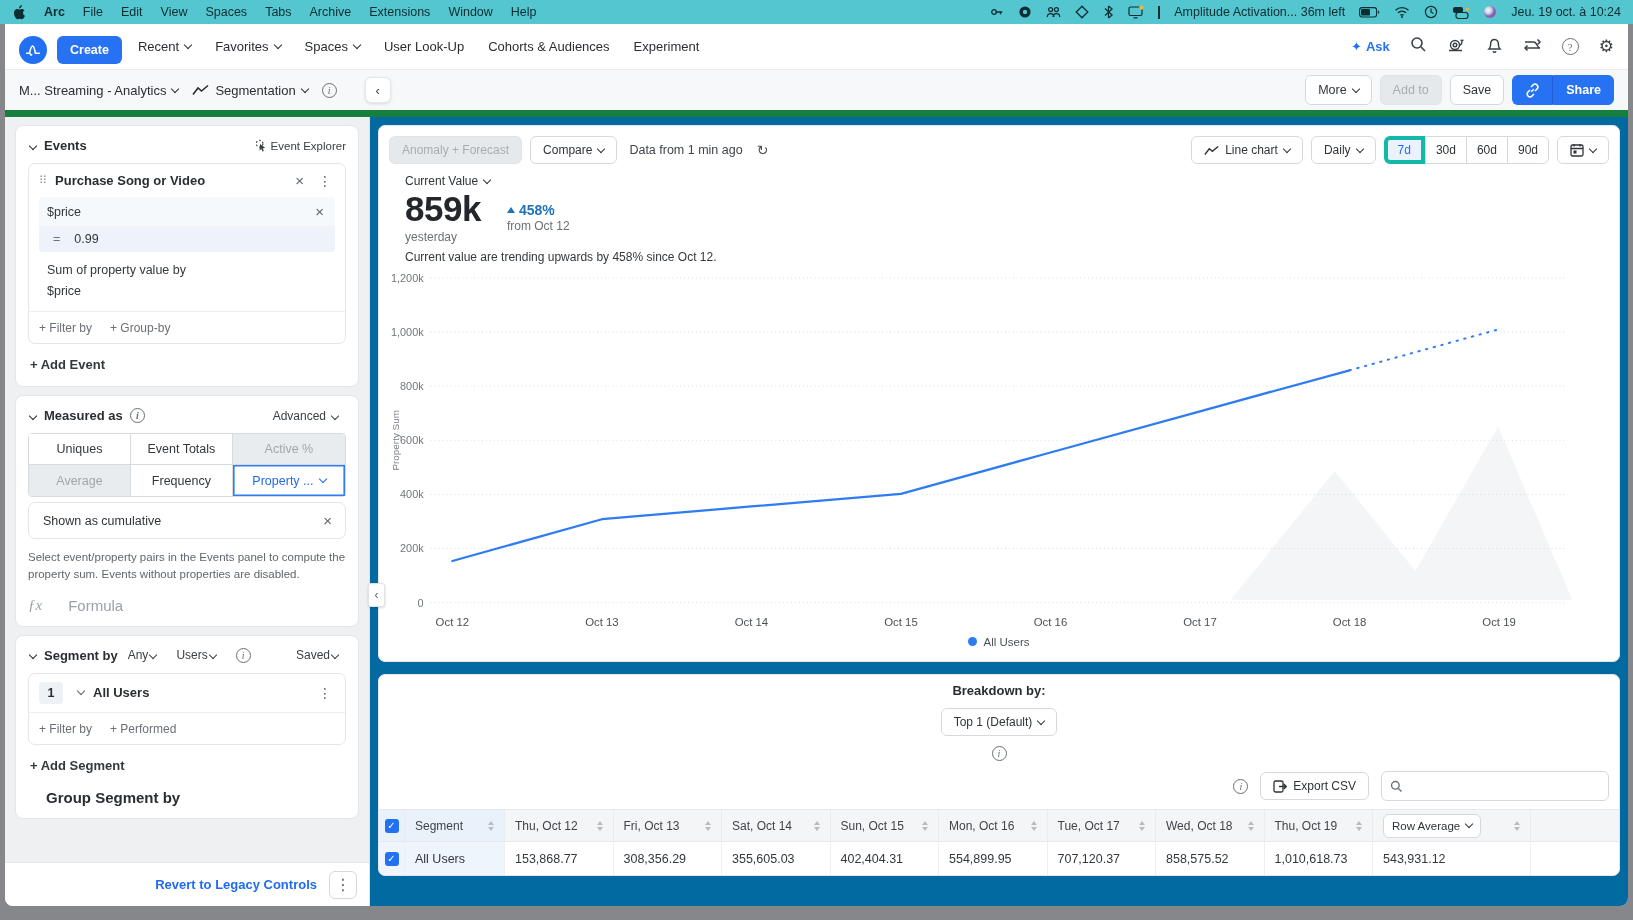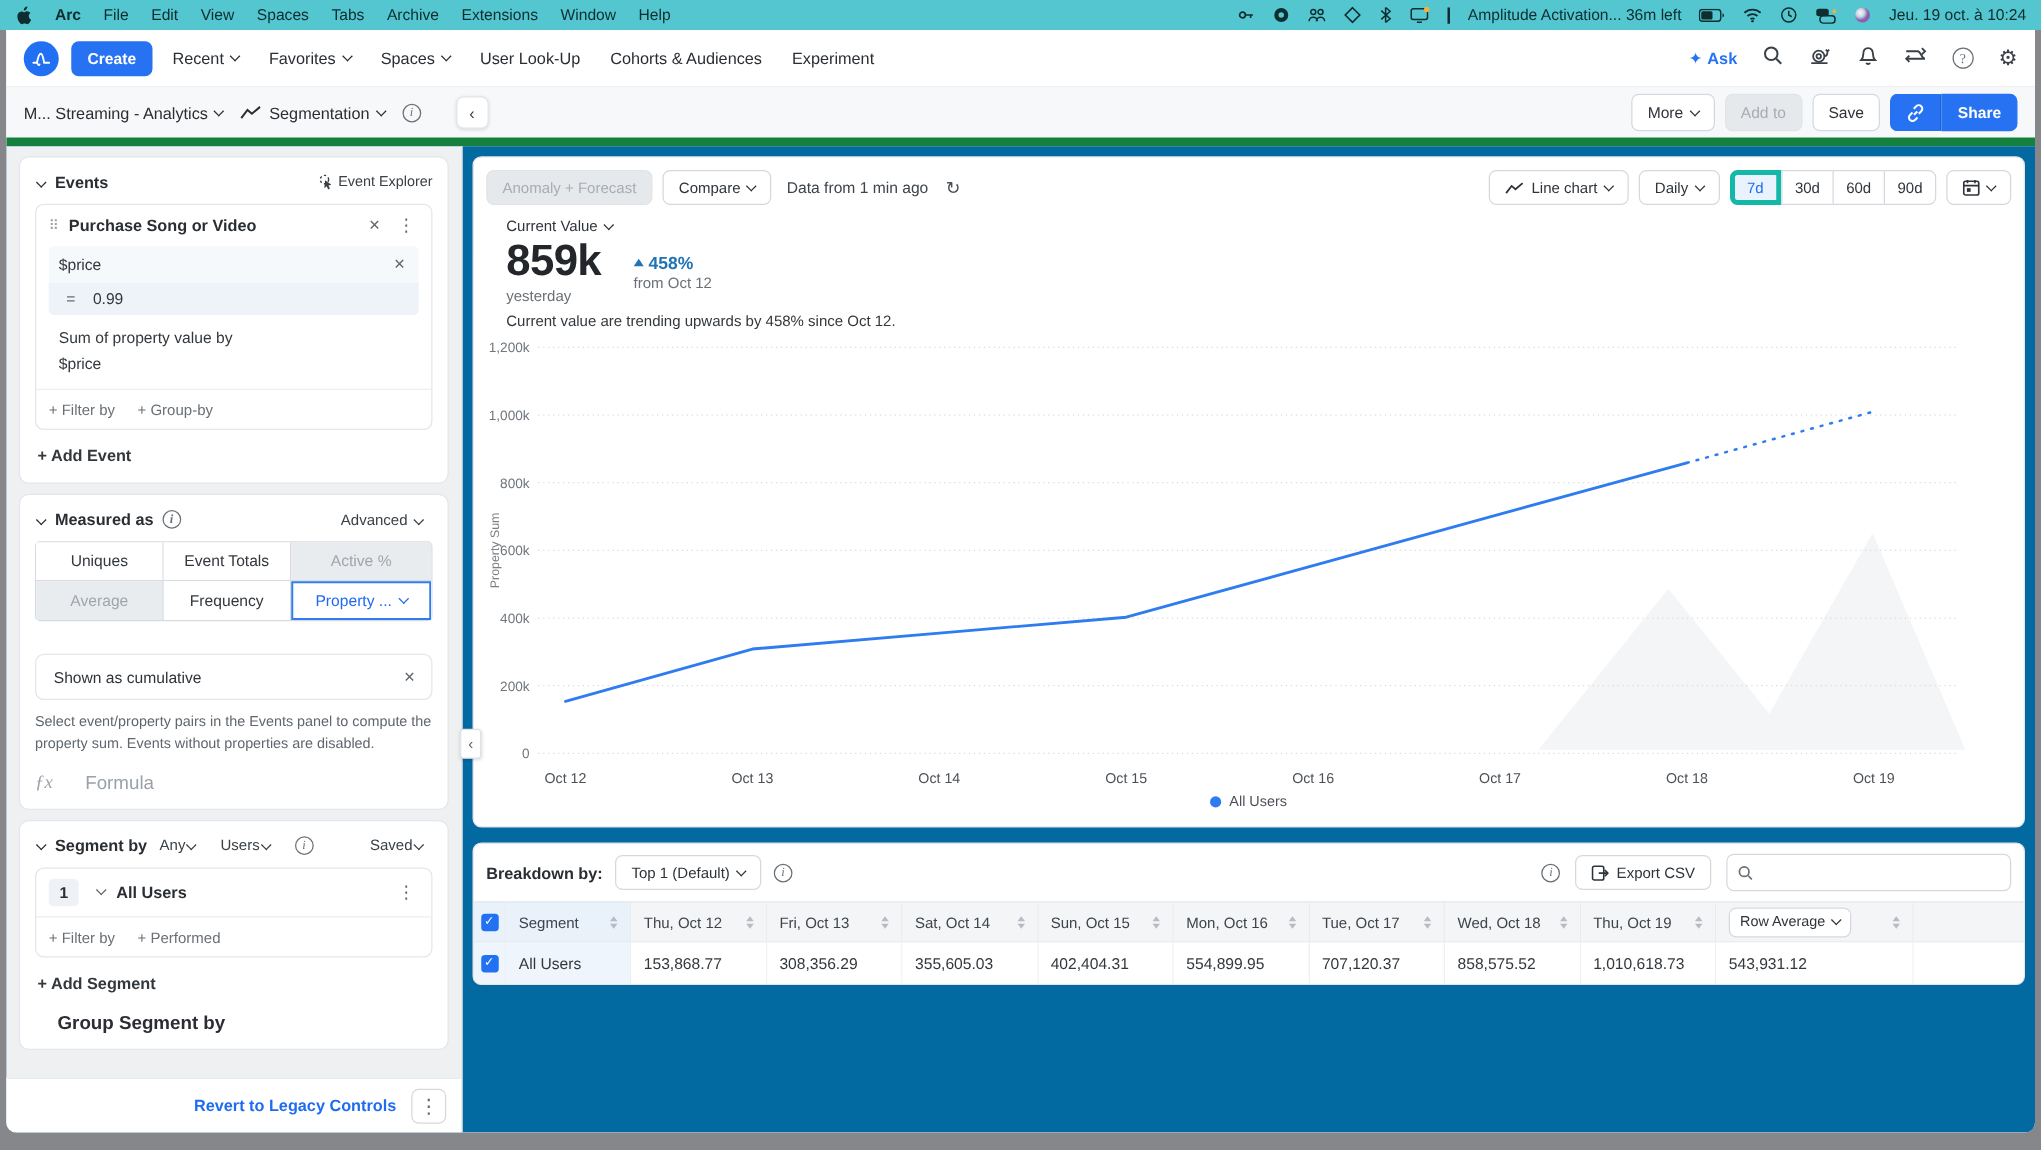--- a/index.html
+++ b/index.html
@@ -20,21 +20,21 @@
     overflow:hidden; display:flex; flex-direction:column; }
 
   
   .banner { height:37px; background:#e84180; display:flex; align-items:center;
     justify-content:center; gap:9px; color:#fff; font-size:12.5px; font-weight:700; }
   .banner .wbtn { background:#fff; color:#2a2e33; border:none; border-radius:6px;
     height:24px; padding:0 10px; font-size:12px; font-weight:700; cursor:pointer; }
   .banner .or { font-weight:400; }
 
   
-  .nav { height:46px; background:#fff; display:flex; align-items:center; padding:0 14px;
+  .nav { height:46px; background:#fff; display:flex; padding:12px 14px;
     border-bottom:1px solid #e8eaed; }
   .logo { width:28px; height:28px; border-radius:50%; background:#2170f3; display:flex;
     align-items:center; justify-content:center; margin-right:10px; }
   .create-btn { background:#2672f3; color:#fff; border:none; border-radius:6px; height:28px;
     padding:0 13px; font-size:12.5px; font-weight:700; cursor:pointer; margin-right:16px; }
   .nav-item { font-size:13px; color:#2a2e33; margin-right:24px; display:flex;
     align-items:center; cursor:pointer; white-space:nowrap; }
   .nav-right { margin-left:auto; display:flex; align-items:center; gap:20px; }
   .ask { color:#2672f3; font-size:13px; font-weight:700; display:flex; align-items:center; gap:4px; cursor:pointer; }
   .cv { display:inline-block; width:6px; height:6px; border-right:1.4px solid currentColor;
@@ -87,21 +87,21 @@
   .add-link { font-size:13px; font-weight:700; color:#33383d; margin:13px 2px 2px 2px; cursor:pointer; }
 
   .meas-grid { display:grid; grid-template-columns:1fr 1fr 1.1fr; border:1px solid #d7dbe0;
     border-radius:4px; overflow:visible; }
   .mcell { height:31px; display:flex; align-items:center; justify-content:center; font-size:12.5px;
     color:#33383d; background:#fff; border-right:1px solid #d7dbe0; border-bottom:1px solid #d7dbe0; cursor:pointer; }
   .mcell:nth-child(3n) { border-right:none; }
   .mcell:nth-child(n+4) { border-bottom:none; }
   .mcell.dis { background:#e9ecef; color:#a0a6ad; cursor:default; }
   .mcell.sel { color:#2069f0; box-shadow:inset 0 0 0 1.6px #2e7cf0; background:#fff; font-weight:500; }
-  .cum-box { border:1px solid #e3e6ea; border-radius:7px; margin-top:26px; height:37px;
+  .cum-box { border:1px solid #e3e6ea; border-radius:7px; margin-top:5px; height:37px;
     display:flex; align-items:center; padding:0 10px 0 14px; font-size:12.5px; color:#2f343a; }
   .help-txt { font-size:11.5px; color:#5f666d; line-height:1.45; margin-top:10px; }
   .formula { margin-top:14px; font-size:15px; color:#9aa1a8; display:flex; gap:26px; align-items:center; }
   .fx { font-style:italic; font-family:"Liberation Serif",serif; }
 
   .seg-head-extra { display:flex; align-items:center; gap:12px; margin-left:10px;
     font-weight:400; font-size:12px; color:#3a4045; flex:1; }
   .numchip { background:#eef2f7; border-radius:4px; min-width:24px; height:22px; display:flex;
     align-items:center; justify-content:center; font-size:12.5px; font-weight:700; color:#2a2e33; padding:0 5px; }
   .seg-row { display:flex; align-items:center; gap:9px; padding:8px 10px; }
@@ -140,21 +140,21 @@
   .trend { font-size:12px; color:#33383d; margin-top:6px; }
   .legend { display:flex; align-items:center; justify-content:center; gap:6px; font-size:11.5px;
     color:#4c5157; margin-top:0px; }
   .dot { width:9px; height:9px; border-radius:50%; background:#2e7cf0; }
   .chart-collapse { position:absolute; left:-2px; top:466px; width:17px; height:24px; background:#fff;
     border:1px solid #dfe2e6; border-radius:3px; box-shadow:0 1px 3px rgba(0,0,0,.15);
     display:flex; align-items:center; justify-content:center; font-size:12px; color:#5f666d; cursor:pointer; }
 
   
   .table-card { background:#fff; border:1px solid #e3e6ea; border-radius:7px; margin:12px 8px 0 8px; overflow:hidden; }
-  .bd-row { display:flex; align-items:center; gap:10px; padding:8px 10px; }
+  .bd-row { display:flex; align-items:center; gap:10px; padding:8px 10px;flex-direction:column; }
   .bd-label { font-size:13px; font-weight:700; color:#2a2e33; }
   .bd-right { margin-left:auto; display:flex; align-items:center; gap:12px; }
   .search-box { width:228px; height:30px; border:1px solid #d5d9de; border-radius:6px; display:flex;
     align-items:center; padding:0 8px; gap:6px; background:#fff; }
   .search-box input { border:none; outline:none; flex:1; font-size:12px; font-family:inherit; }
 
   .grid-table { display:grid; grid-template-columns:26px 100px repeat(8,1fr) 158px 88px; }
   .th { background:#f4f5f7; border-top:1px solid #e6e9ec; border-bottom:1px solid #e6e9ec;
     border-right:1px solid #e9ebee; height:33px; display:flex; align-items:center; padding:0 10px;
     font-size:12px; color:#3e444a; gap:6px; }

